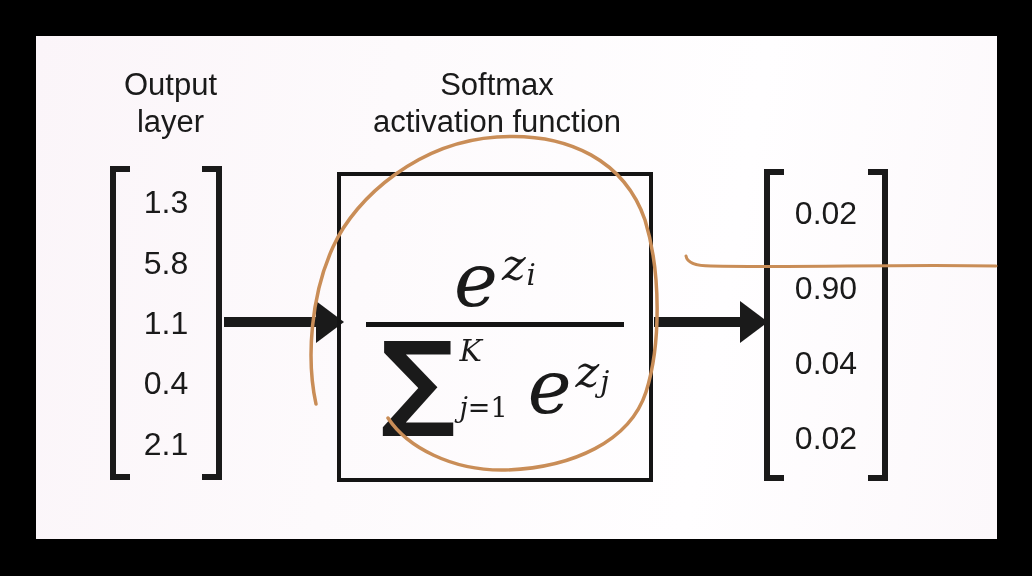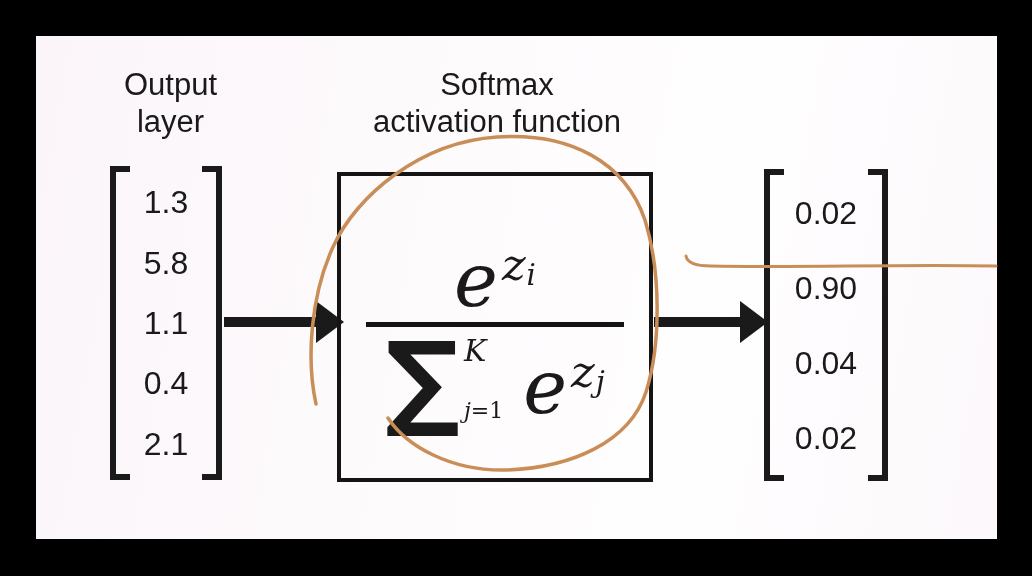--- a/index.html
+++ b/index.html
@@ -34,21 +34,21 @@
   .num{display:flex;align-items:flex-end;height:76px;}
   .e-big{font-size:74px;line-height:0.72;}
   .nsup{display:flex;align-items:flex-end;margin-left:4px;margin-bottom:30px;}
   .nz{font-size:45px;line-height:0.6;}
   .nzi{font-size:29px;line-height:0.6;margin-left:1px;margin-bottom:-7px;}
   .fbar{width:258px;height:5px;background:#141414;margin:14px 0 10px 0;}
   .den{display:flex;align-items:flex-end;height:86px;}
   .sum{font-size:104px;line-height:0.80;font-weight:700;font-family:"DejaVu Sans",sans-serif;}
   .limits{display:flex;flex-direction:column;justify-content:space-between;height:84px;margin-left:4px;margin-bottom:2px;}
   .limK{font-size:30px;line-height:0.9;}
-  .limj{font-size:22px;line-height:0.9;}
+  .limj{font-size:27px;line-height:0.9;}
   .den-e{display:flex;align-items:flex-end;margin-left:20px;margin-bottom:8px;}
   .annotation{position:absolute;left:0;top:0;pointer-events:none;z-index:5;}
   .annotation path{stroke:var(--annotation);fill:none;stroke-linecap:round;}
   .loop{stroke-width:3.5px;}
   .strike{stroke-width:3px;}
 </style>
 </head>
 <body>
 
 <div class="stage">

